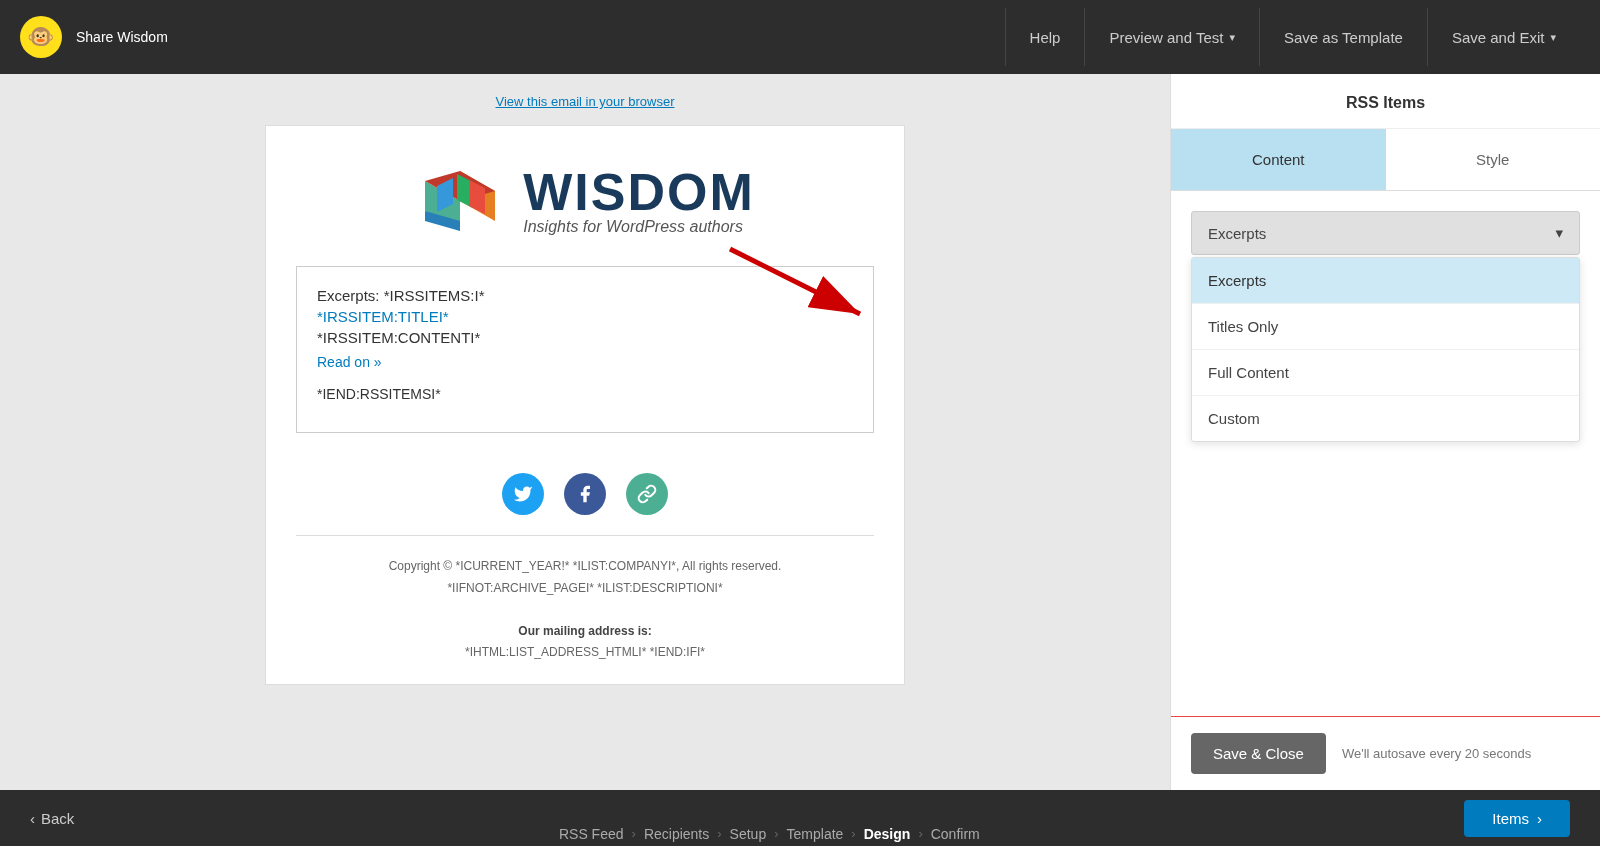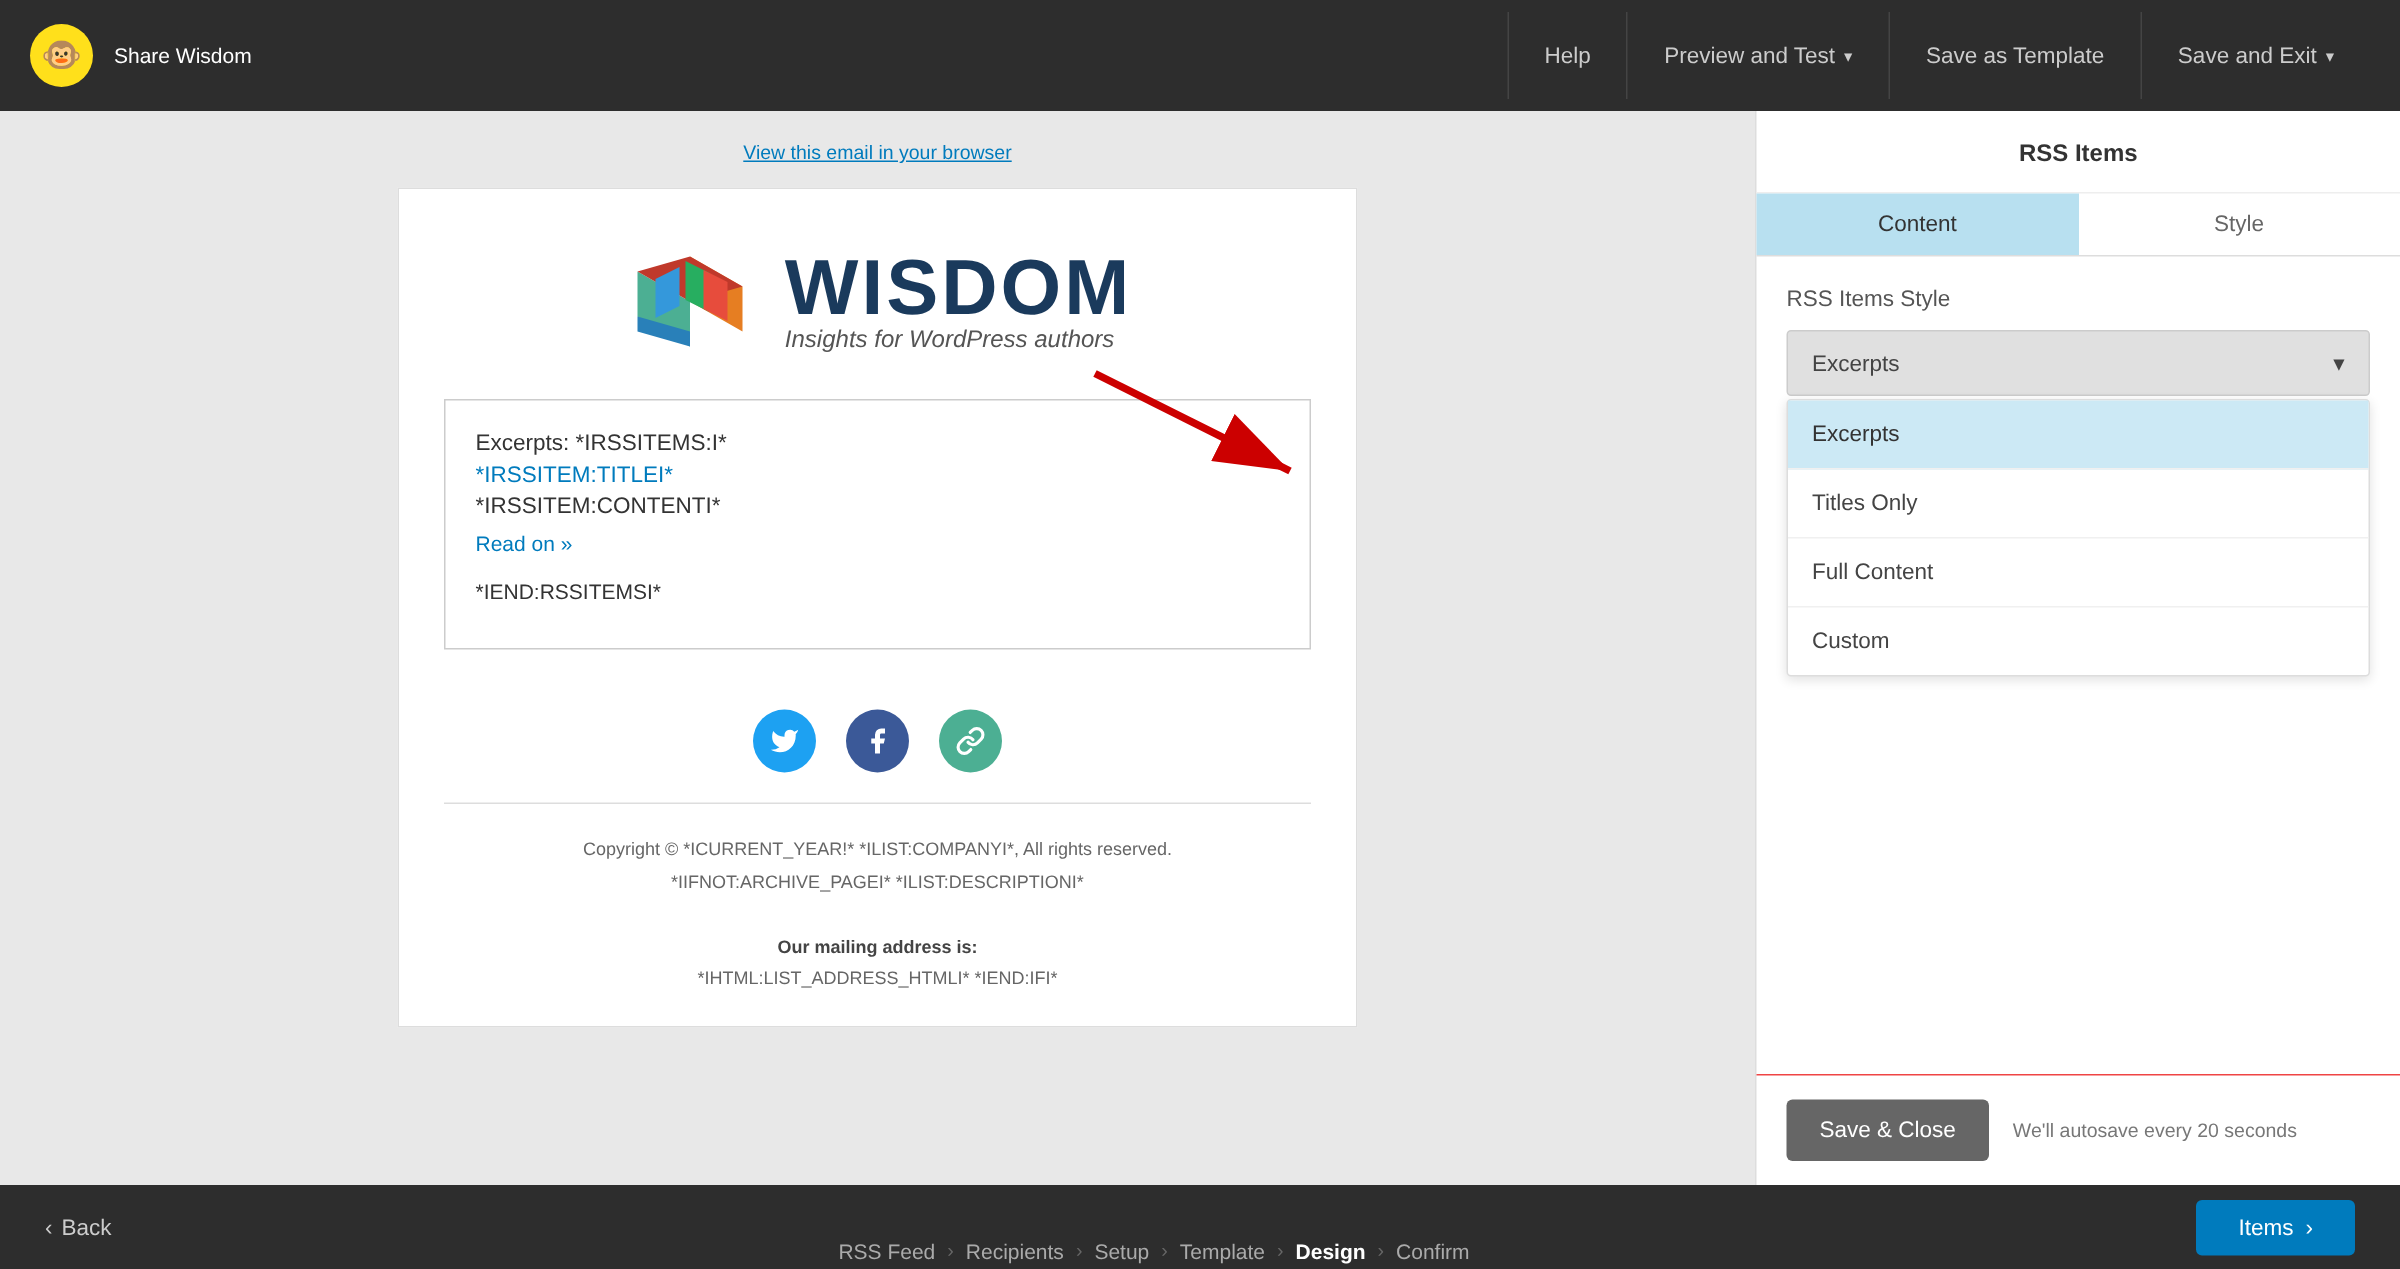--- a/index.html
+++ b/index.html
@@ -216,21 +216,21 @@
       padding: 20px 20px 16px;
       border-bottom: 1px solid #eee;
     }
     .panel-tabs {
       display: flex;
       border-bottom: 1px solid #ddd;
     }
     .panel-tab {
       flex: 1;
       text-align: center;
-      padding: 12px;
+      padding: 22px;
       font-size: 15px;
       cursor: pointer;
       color: #666;
     }
     .panel-tab.active {
       background: #b8e0f0;
       color: #333;
       font-weight: 500;
     }
 
@@ -470,21 +470,20 @@
     <div class="panel-tabs">
       <div class="panel-tab active">
         <span>Content</span>
       </div>
       <div class="panel-tab">
         <span>Style</span>
       </div>
     </div>
 
     <div class="panel-content">
-      <div class="panel-section-label">RSS Items Style</div>
 
       <div class="dropdown-container">
         <div class="dropdown-trigger">
           <span>Excerpts</span>
           <span>▾</span>
         </div>
 
         <div class="dropdown-menu">
           <div class="dropdown-item selected">
             <span>Excerpts</span>

